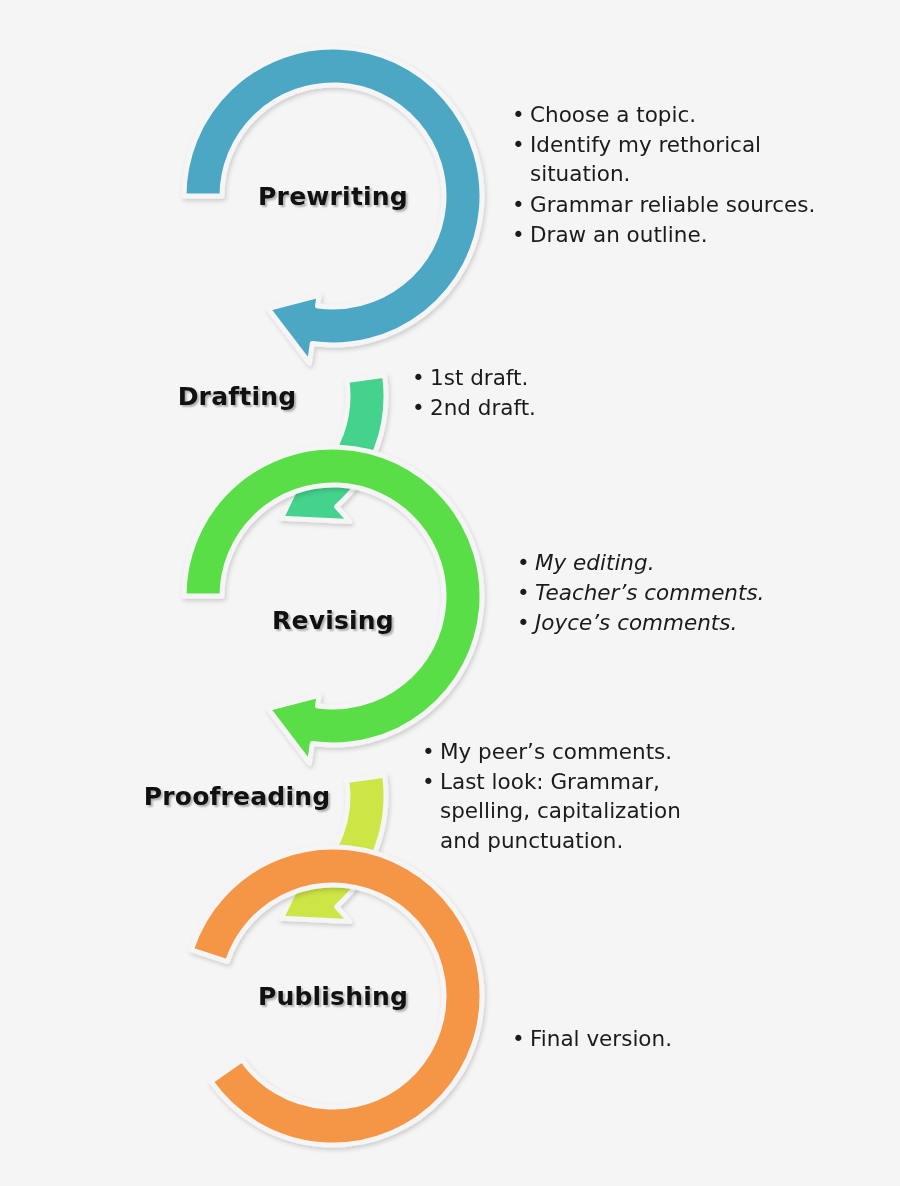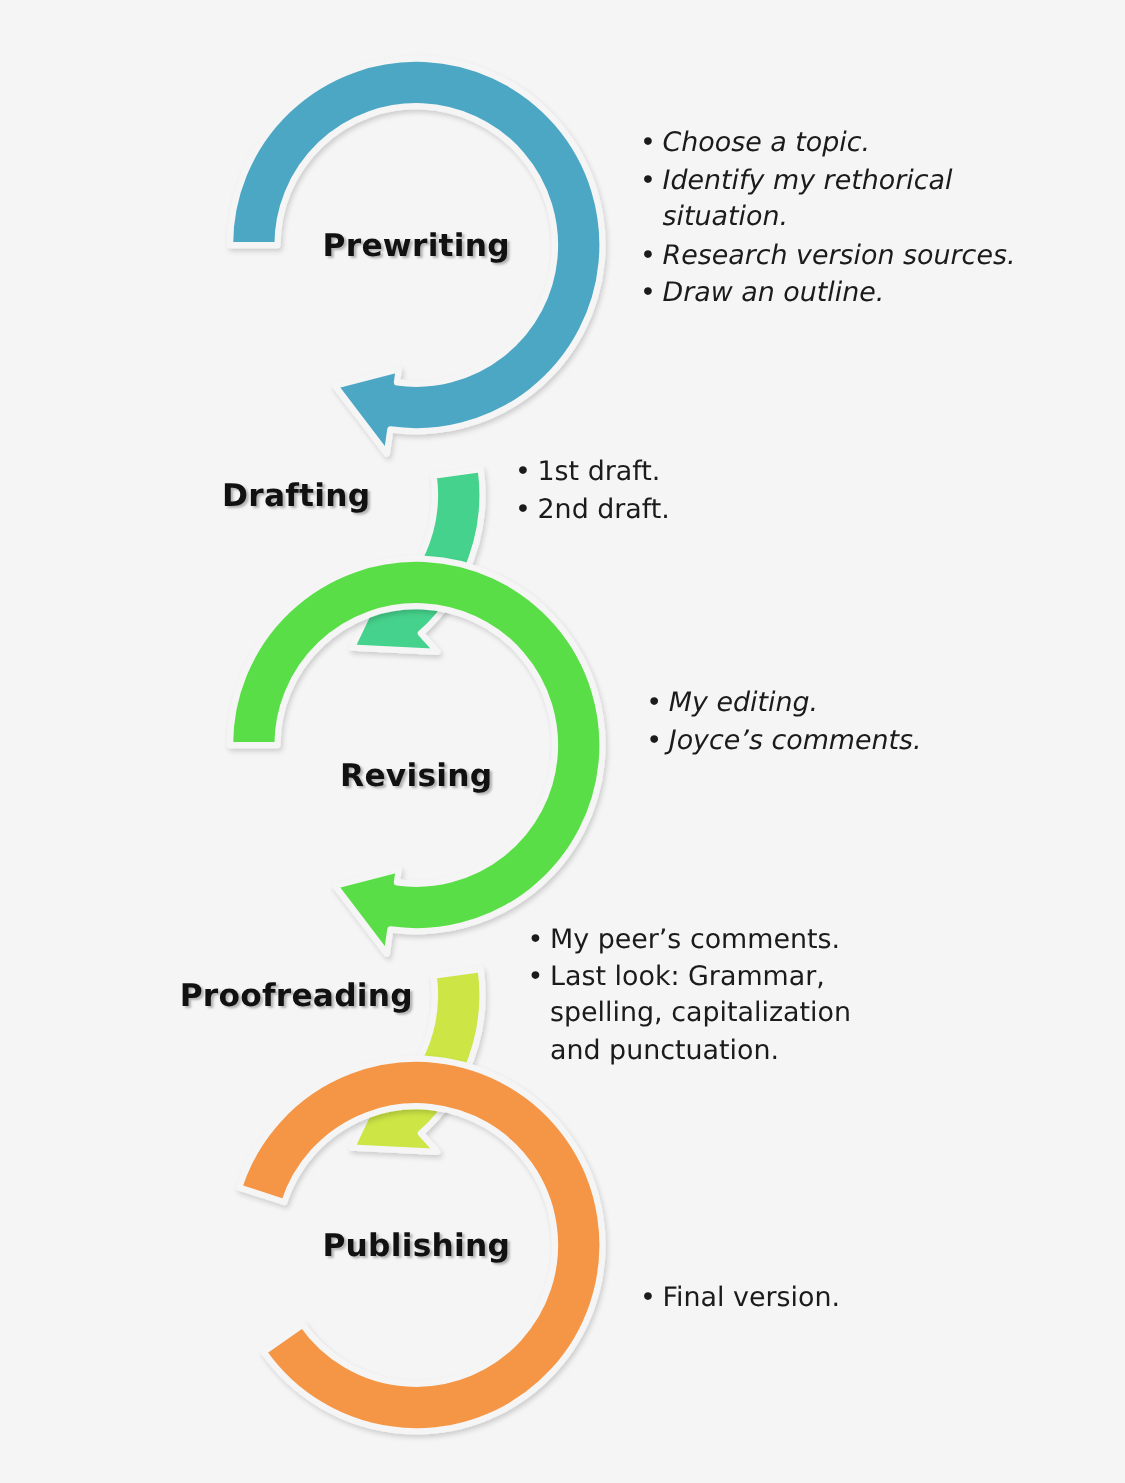--- a/index.html
+++ b/index.html
@@ -85,33 +85,34 @@
   </svg>
 
   <div id="labels-layer">
       <div class="stage-label" style="left: 333px; top: 196px;">Prewriting</div>
       <div class="stage-label" style="left: 237px; top: 396px;">Drafting</div>
       <div class="stage-label" style="left: 333px; top: 596px; margin-top: 24px;">Revising</div>
       <div class="stage-label" style="left: 237px; top: 796px;">Proofreading</div>
       <div class="stage-label" style="left: 333px; top: 996px;">Publishing</div>
     </div>
   <div id="lists-layer">
-      <ul class="task-list" style="left: 512px; top: 100px; font-style: italic;">
+      <ul class="task-list" style="left: 512px; top: 100px;">
         <li>Choose a topic.</li>
         <li>Identify my rethorical
 situation.</li>
-        <li>Research version sources.</li>
+        <li>Grammar reliable sources.</li>
         <li>Draw an outline.</li>
       </ul>
       <ul class="task-list" style="left: 412px; top: 363px;">
         <li>1st draft.</li>
         <li>2nd draft.</li>
       </ul>
       <ul class="task-list" style="left: 517px; top: 548px; font-style: italic;">
         <li>My editing.</li>
+        <li>Teacher’s comments.</li>
         <li>Joyce’s comments.</li>
       </ul>
       <ul class="task-list" style="left: 422px; top: 737px;">
         <li>My peer’s comments.</li>
         <li>Last look: Grammar,
 spelling, capitalization
 and punctuation.</li>
       </ul>
       <ul class="task-list" style="left: 512px; top: 980px; margin-top: 44px;">
         <li>Final version.</li>

